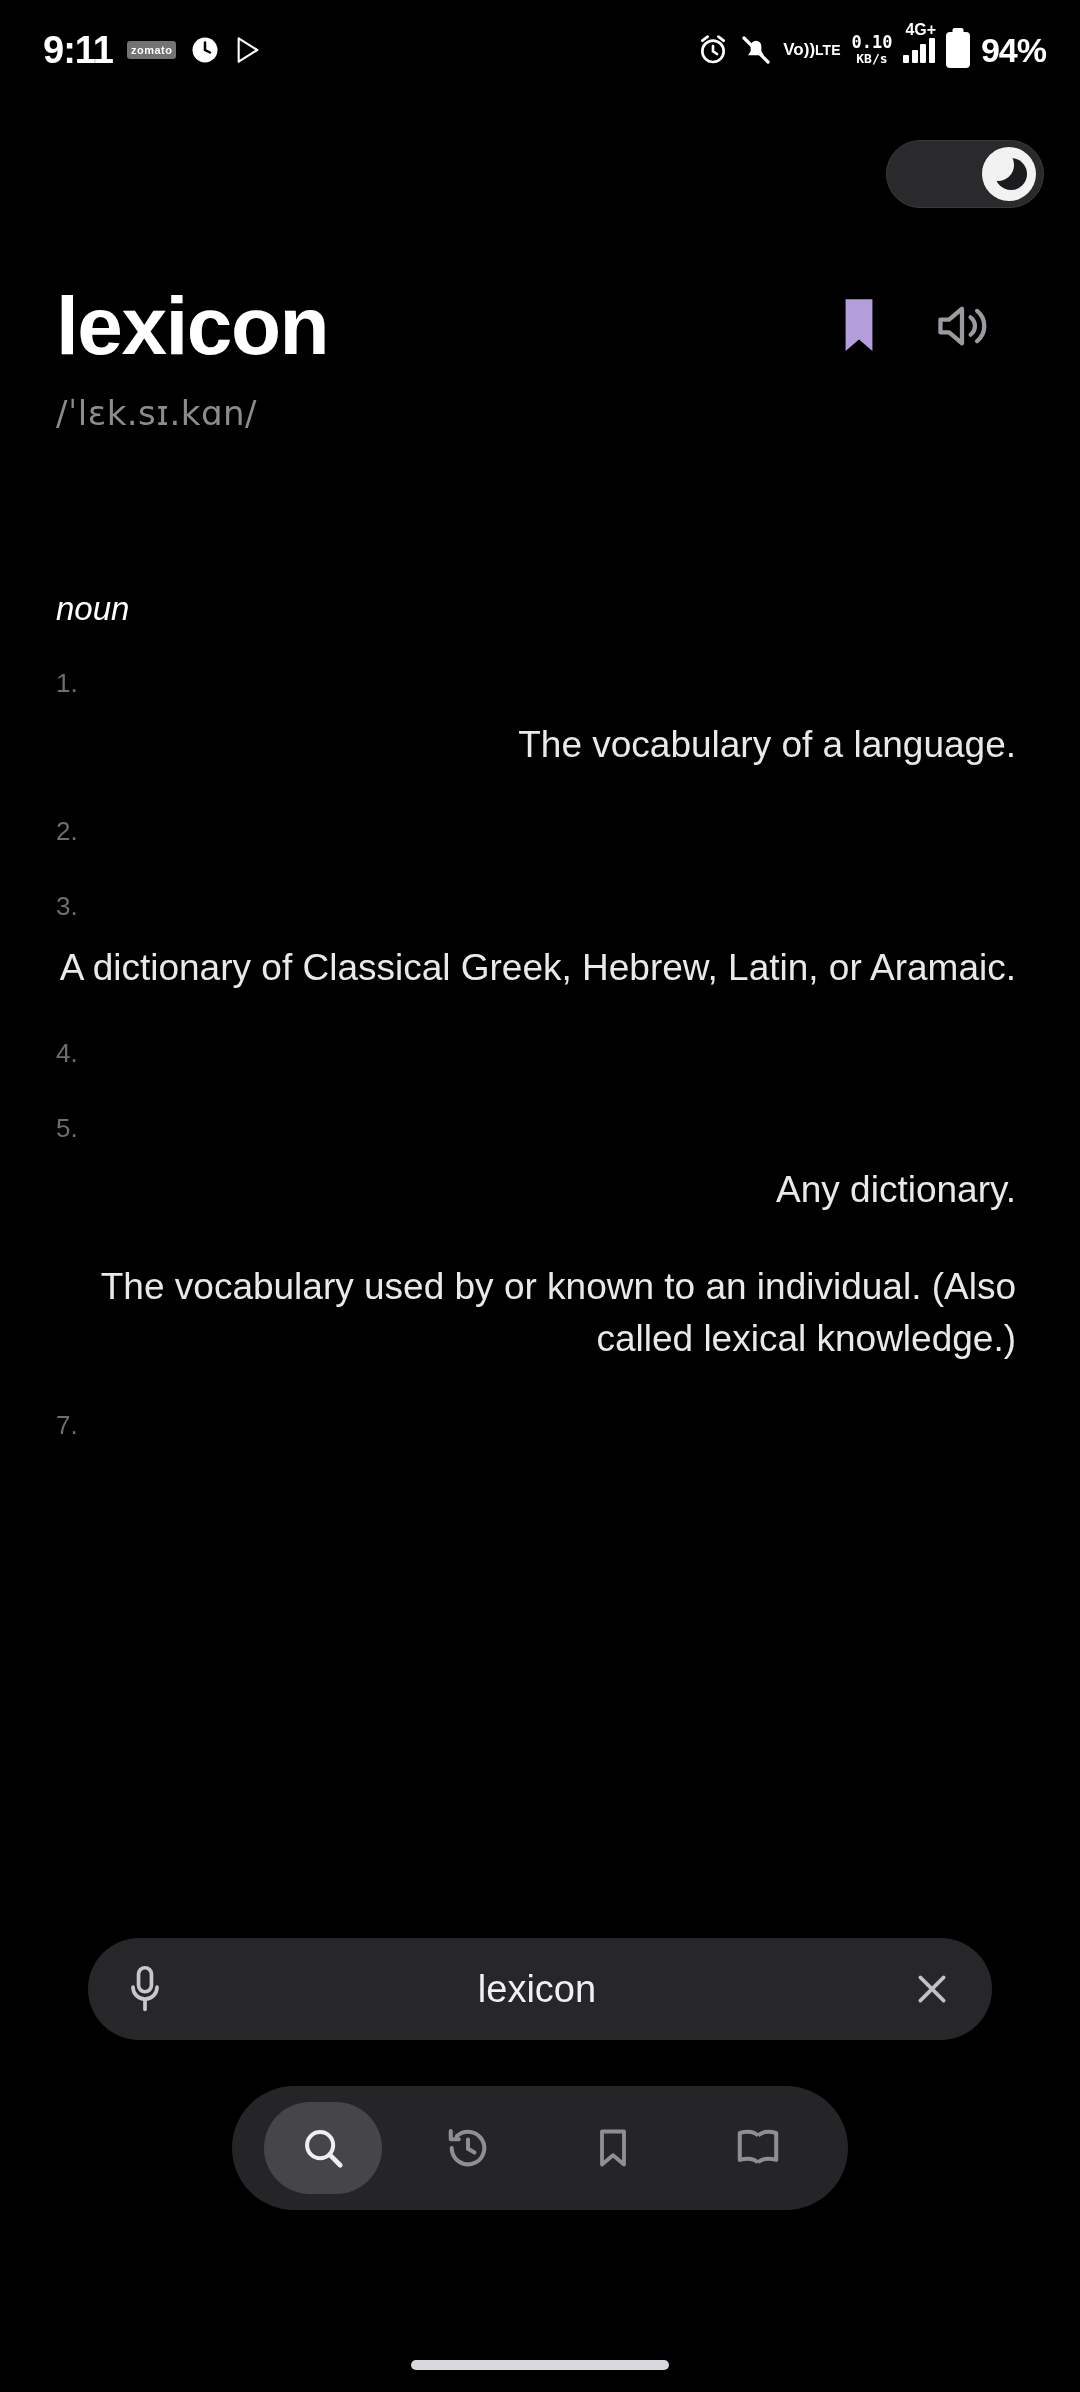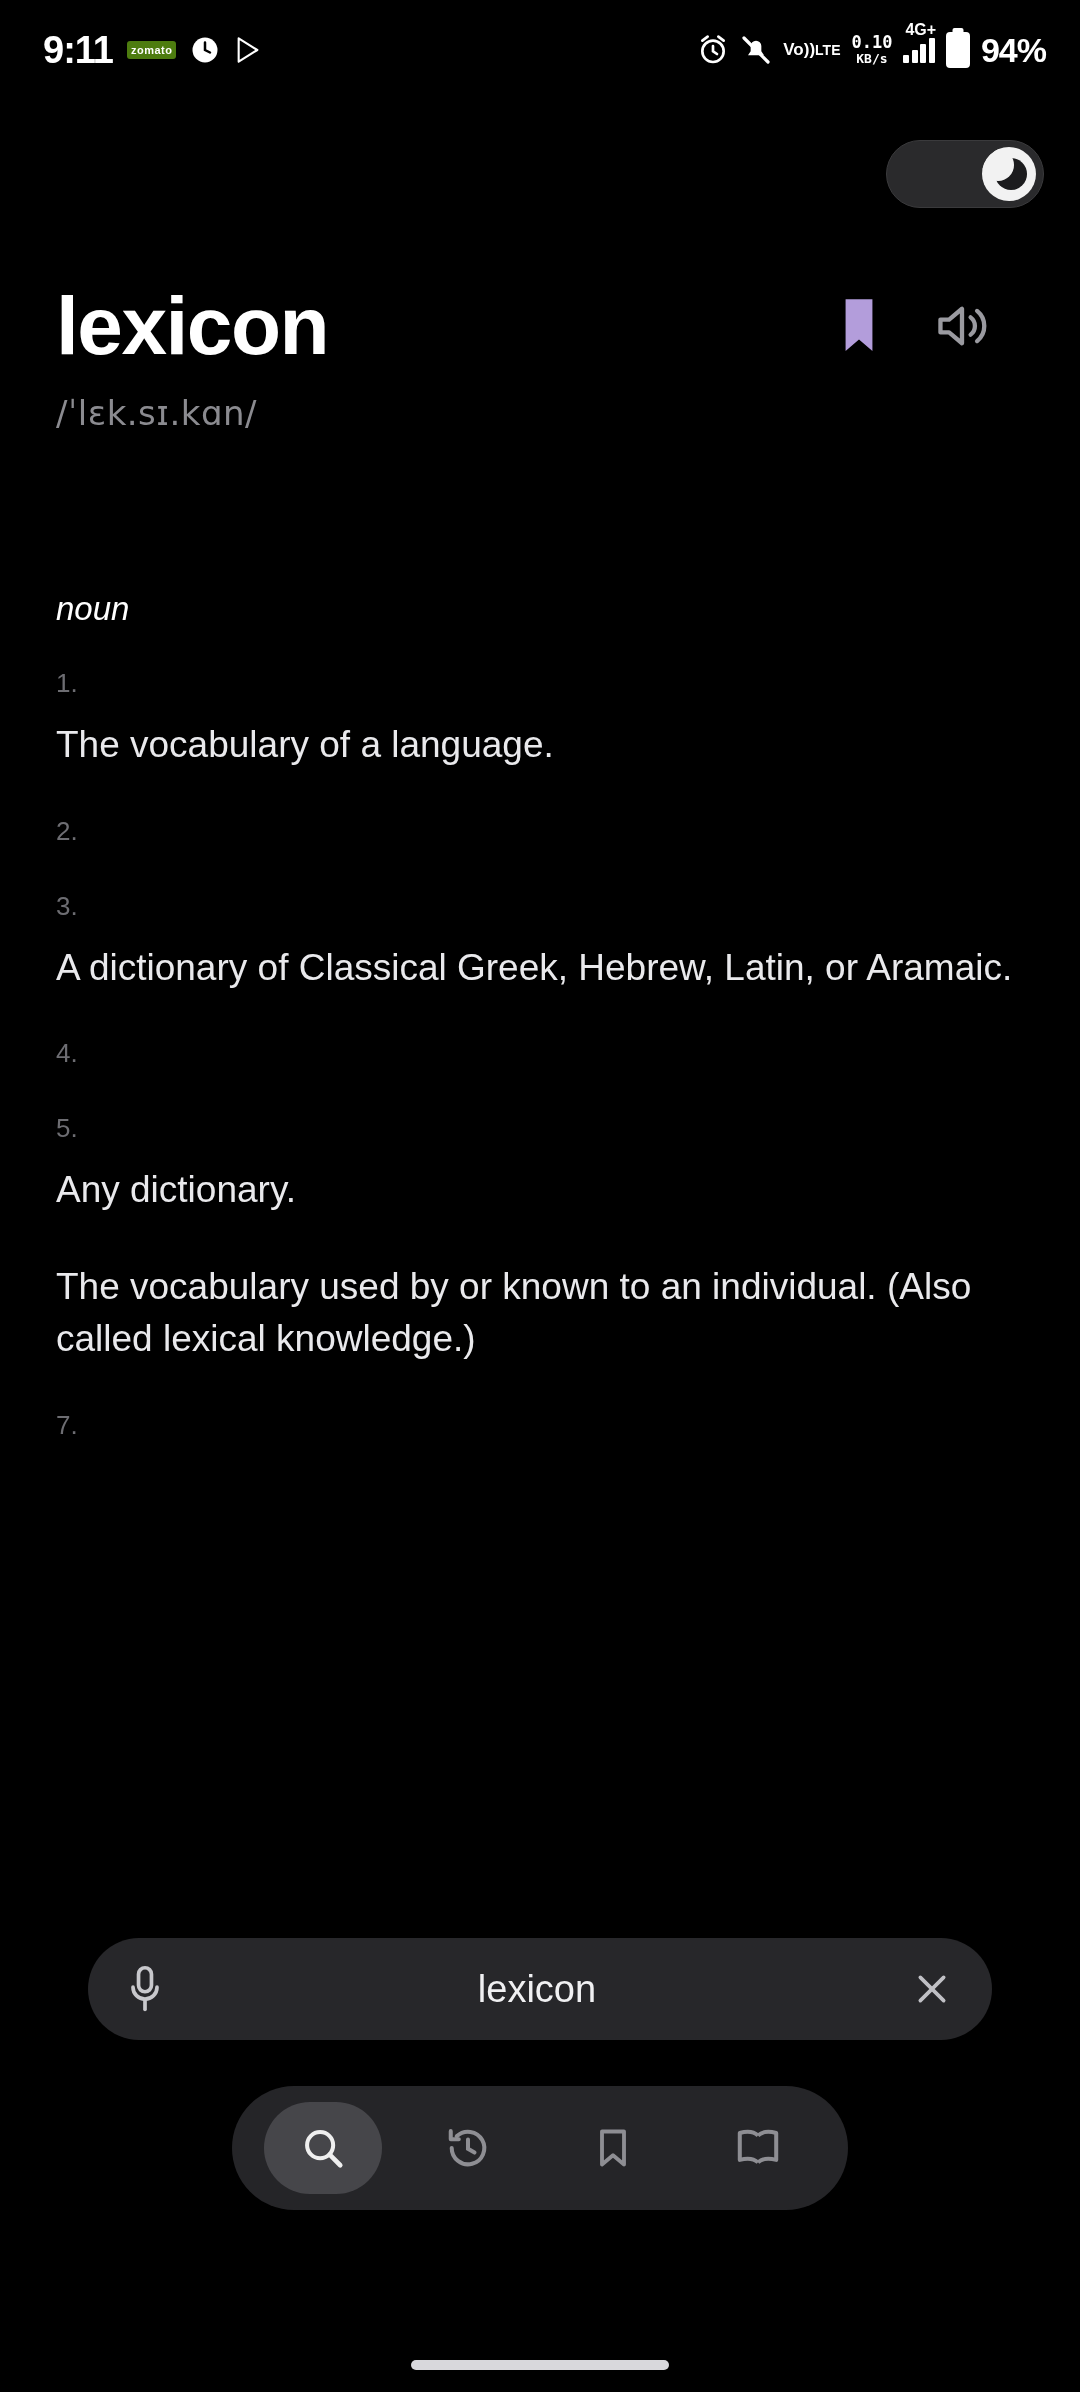--- a/index.html
+++ b/index.html
@@ -20,21 +20,21 @@
     display: flex;
     align-items: center;
     justify-content: space-between;
     padding: 0 34px;
     color: #ffffff;
   }
   .sb-left { display: flex; align-items: center; gap: 14px; }
   .sb-clock { font-size: 38px; font-weight: bold; letter-spacing: -1px; }
   .sb-badge {
     font-size: 11px; font-weight: bold; color: #ffffff;
-    background: #4d7c0f; border-radius: 3px; padding: 3px 4px;
+    background: #737373; border-radius: 3px; padding: 3px 4px;
     letter-spacing: 0.5px;
   }
   .sb-icon { display: inline-flex; align-items: center; justify-content: center; }
   .sb-right { display: flex; align-items: center; gap: 11px; }
   .sb-net { display: flex; flex-direction: row; align-items: center; line-height: 1.05; }
   .sb-net .l1 { font-size: 17px; font-weight: bold; }
   .sb-net .l2 { font-size: 14px; font-weight: bold; }
   .sb-speed { display: flex; flex-direction: column; align-items: center; line-height: 1.05; }
   .sb-speed .l1 { font-size: 17px; font-weight: bold; font-family: "DejaVu Sans Mono", monospace; }
   .sb-speed .l2 { font-size: 13px; font-weight: bold; font-family: "DejaVu Sans Mono", monospace; }
@@ -133,20 +133,21 @@
   .def-num {
     font-size: 26px;
     color: #6d6d72;
     margin-bottom: 20px;
   }
   .def-text {
     font-size: 37px;
     color: #e9e9ec;
     line-height: 1.42;
     max-width: 960px;
+    text-align: right;
   }
 
   
   .search-pill {
     position: absolute;
     left: 88px; right: 88px;
     top: 1938px;
     height: 102px;
     background: rgba(42,42,45,0.93);
     border-radius: 51px;

